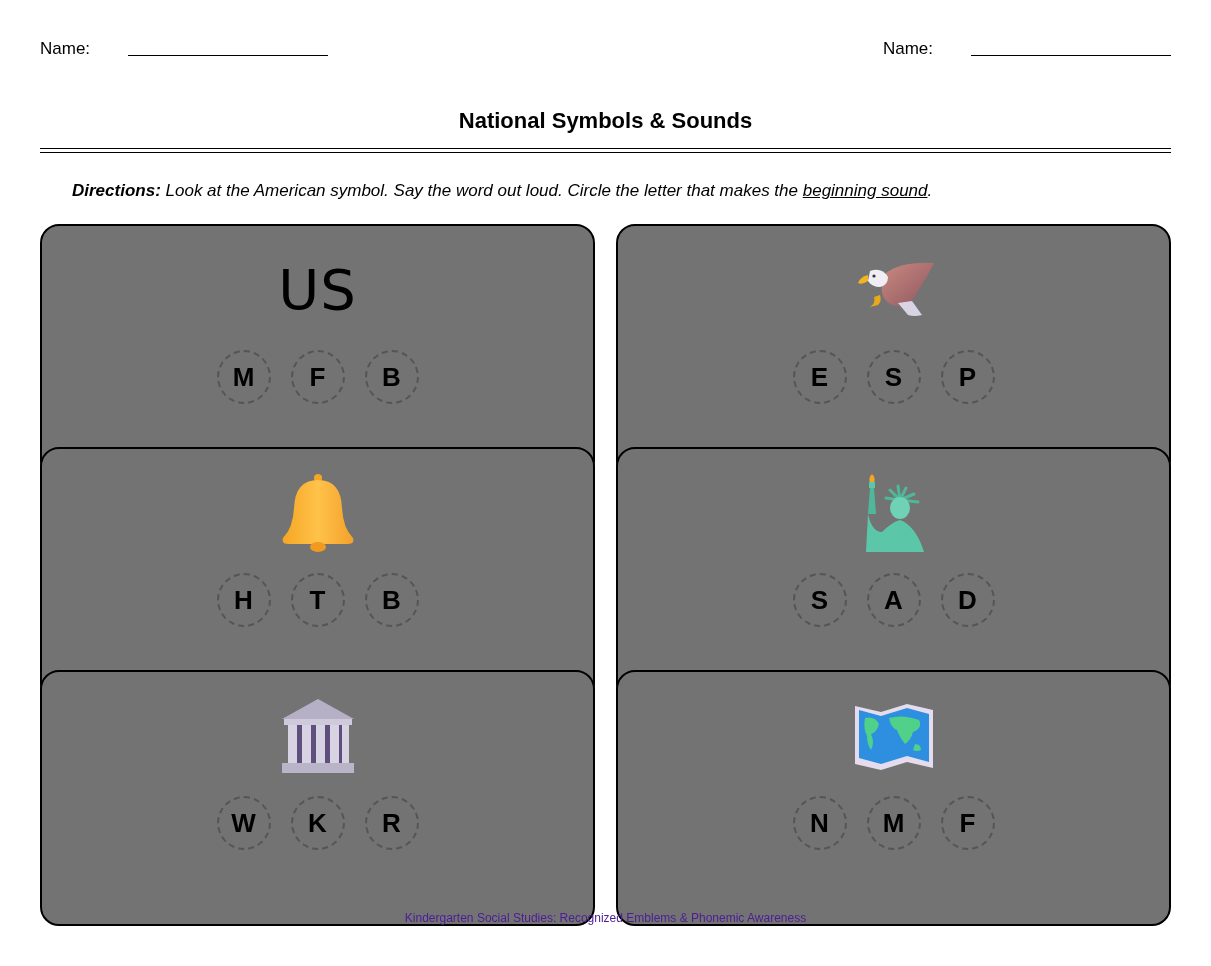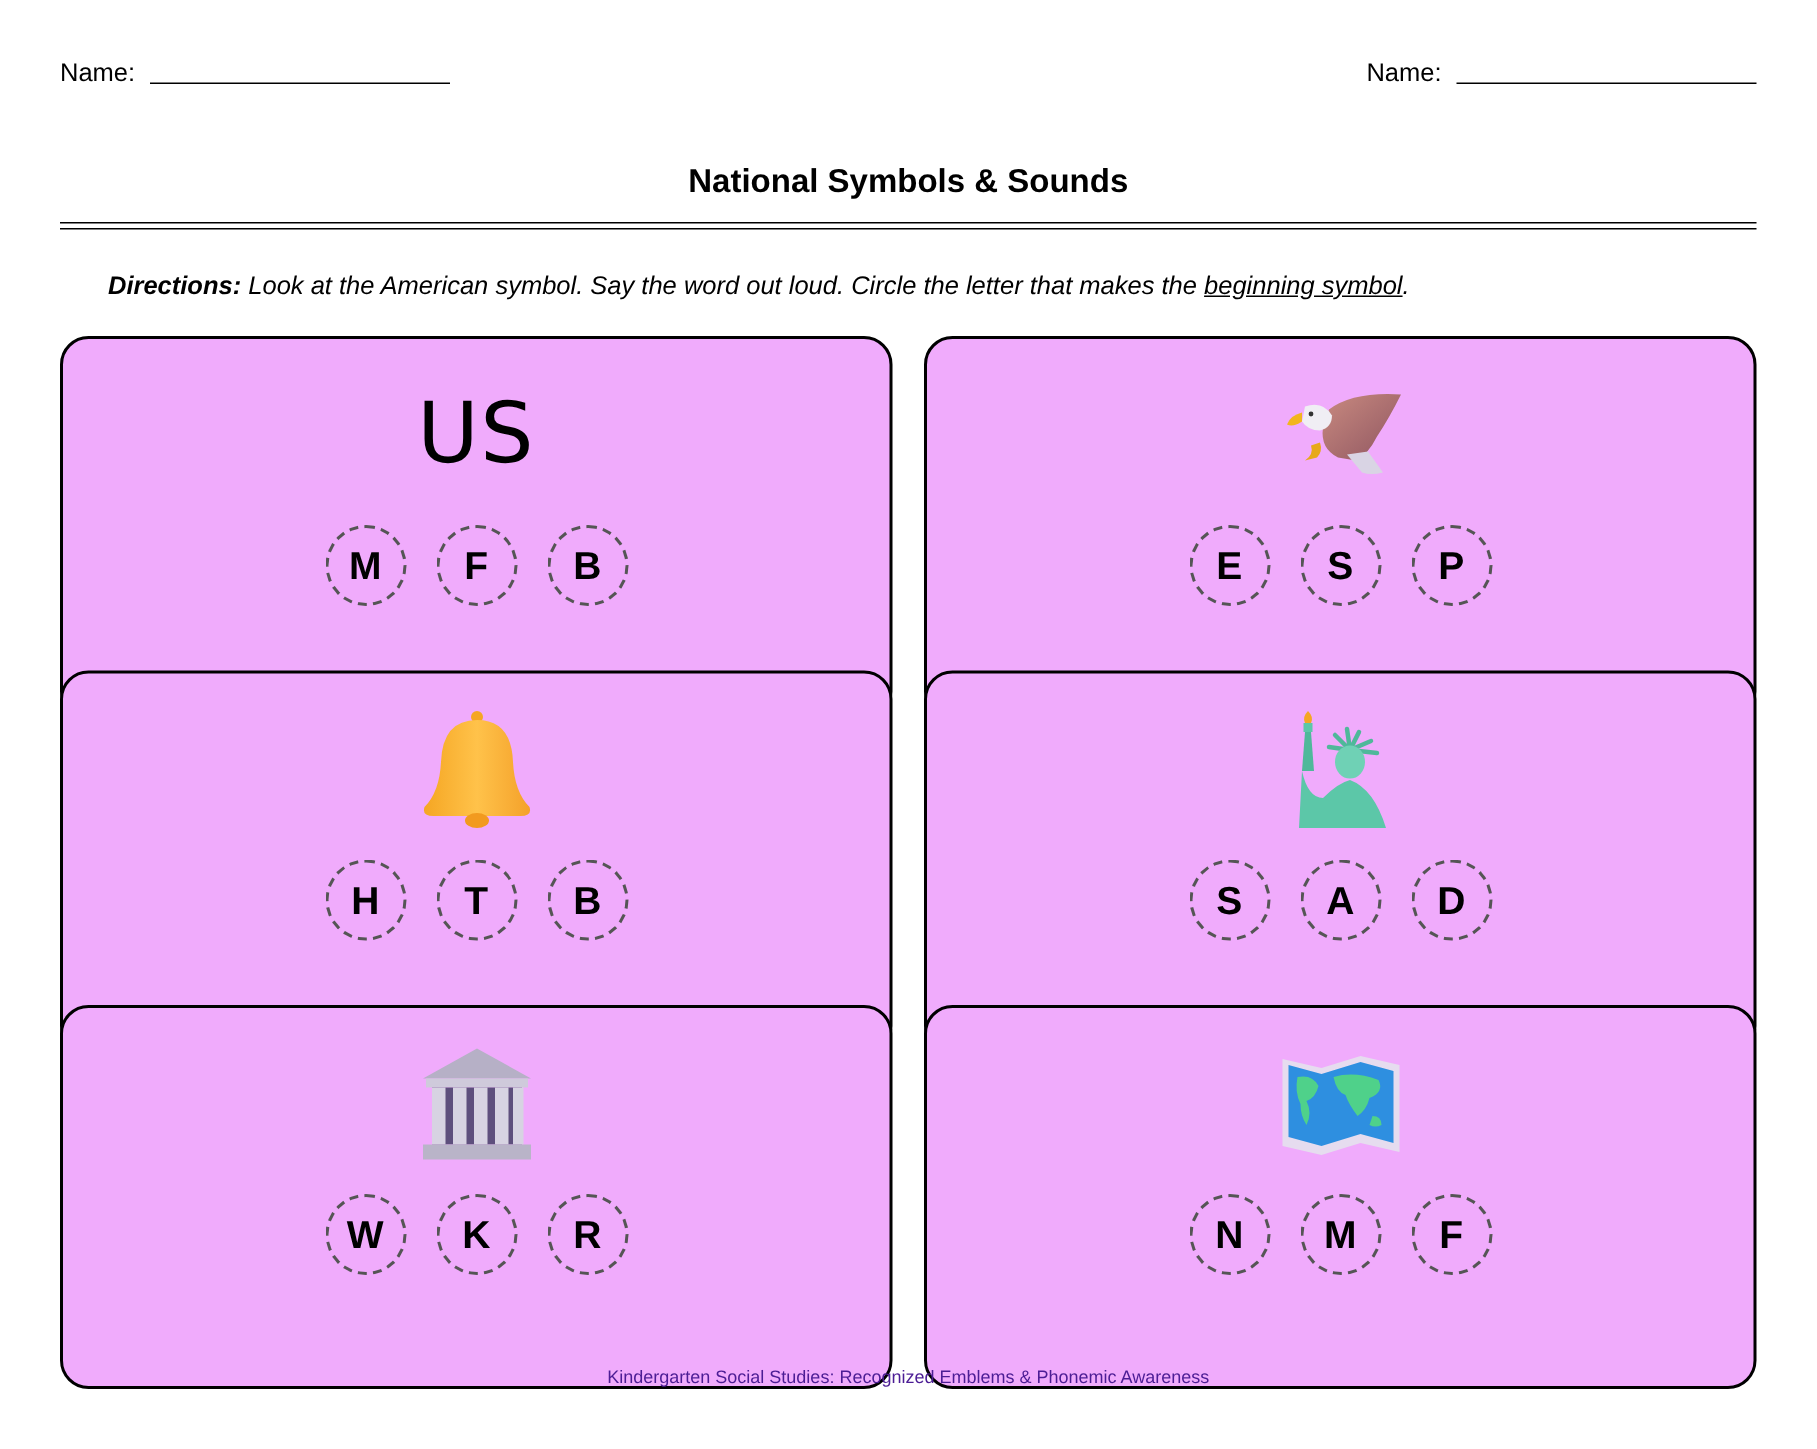--- a/index.html
+++ b/index.html
@@ -1,36 +1,36 @@
 <!DOCTYPE html>
 <html><head>
 <meta charset="utf-8">
 <style>
   * { box-sizing: border-box; margin: 0; padding: 0; }
   html, body { width: 1211px; height: 966px; background: #ffffff; overflow: hidden; }
   body { font-family: "Liberation Sans", sans-serif; color: #000; position: relative; }
 
   .header-row { position: absolute; top: 38px; left: 40px; width: 1131px; height: 24px; }
-  .field { position: absolute; top: 0; display: flex; align-items: flex-end; font-size: 17px; }
+  .field { position: absolute; top: 0; display: flex; align-items: flex-end; font-size: 17px; gap: 28px; }
   .field.name { left: 0; }
   .field.date { right: 0; }
   .field .label { line-height: 22px; }
   .field .line { display: inline-block; border-bottom: 1.5px solid #000; height: 16px; margin-left: 10px; margin-bottom: 4px; }
   .field.name .line { width: 200px; }
   .field.date .line { width: 200px; }
 
   .title { position: absolute; top: 108px; left: 0; width: 1211px; text-align: center; font-weight: bold; font-size: 22px; }
 
   .double-rule { position: absolute; top: 148px; left: 40px; width: 1131px; height: 5px; border-top: 1.5px solid #000; border-bottom: 1.5px solid #000; }
 
   .directions { position: absolute; top: 181px; left: 40px; font-size: 17px; font-style: italic; white-space: nowrap; }
   .directions b { font-weight: bold; margin-left: 32px; }
   .directions u { text-decoration: underline; }
 
-  .card { position: absolute; width: 555px; height: 256px; border: 2px solid #000; border-radius: 19px; background: #f0abfc; }
+  .card { position: absolute; width: 555px; height: 256px; border: 2px solid #000; border-radius: 19px; background: #737373; }
   .card .symbol { position: absolute; left: 0; width: 100%; top: 24px; height: 80px; display: flex; justify-content: center; align-items: center; }
   .card .choices { position: absolute; left: 0; width: 100%; top: 124px; display: flex; justify-content: center; gap: 20px; }
   .circle { width: 54px; height: 54px; border: 2px dashed #555; border-radius: 50%; display: flex; justify-content: center; align-items: center; font-weight: bold; font-size: 26px; color: #000; cursor: pointer; }
 
   .us-text { font-family: "DejaVu Sans", sans-serif; font-size: 56px; letter-spacing: 1px; line-height: 1; }
 
   .footer { position: absolute; top: 911px; left: 0; width: 1211px; text-align: center; font-size: 12px; color: #4c1d95; }
 </style>
 </head>
 <body>
@@ -43,21 +43,21 @@
   <div class="field date">
     <span class="label">Name:</span>
     <span class="line"></span>
   </div>
 </div>
 
 <div class="title">National Symbols &amp; Sounds</div>
 
 <div class="double-rule"></div>
 
-<div class="directions"><b>Directions:</b><span> Look at the American symbol. Say the word out loud. Circle the letter that makes the </span><u>beginning symbol</u><span>.</span></div>
+<div class="directions"><b>Directions:</b><span> Look at the American symbol. Say the word out loud. Circle the letter that makes the </span><u>beginning sound</u><span>.</span></div>
 
 <div class="card" style="left:40px; top:224px;">
   <div class="symbol">
     <span class="us-text">US</span>
   </div>
   <div class="choices">
     <div class="circle">M</div>
     <div class="circle">F</div>
     <div class="circle">B</div>
   </div>

